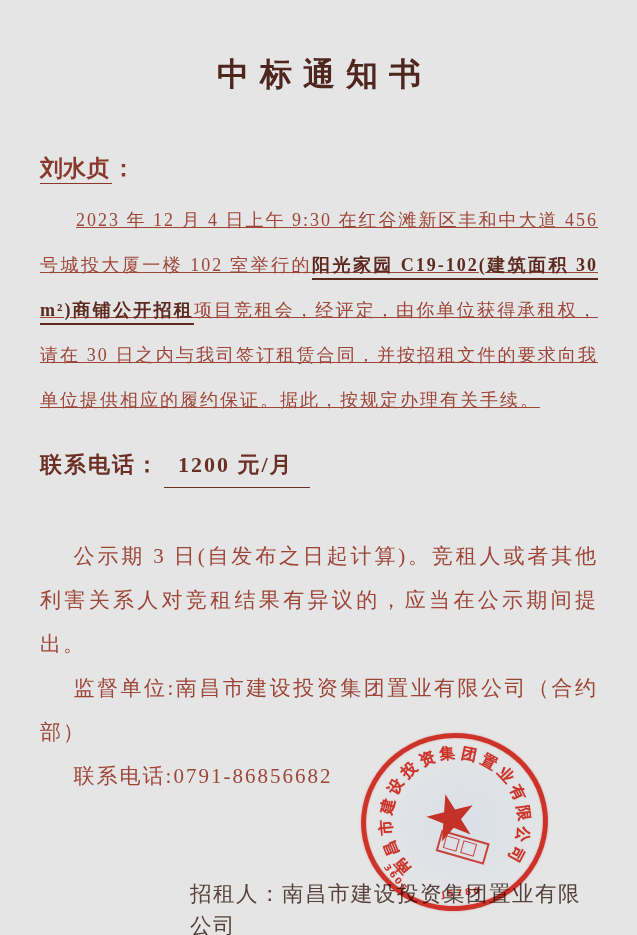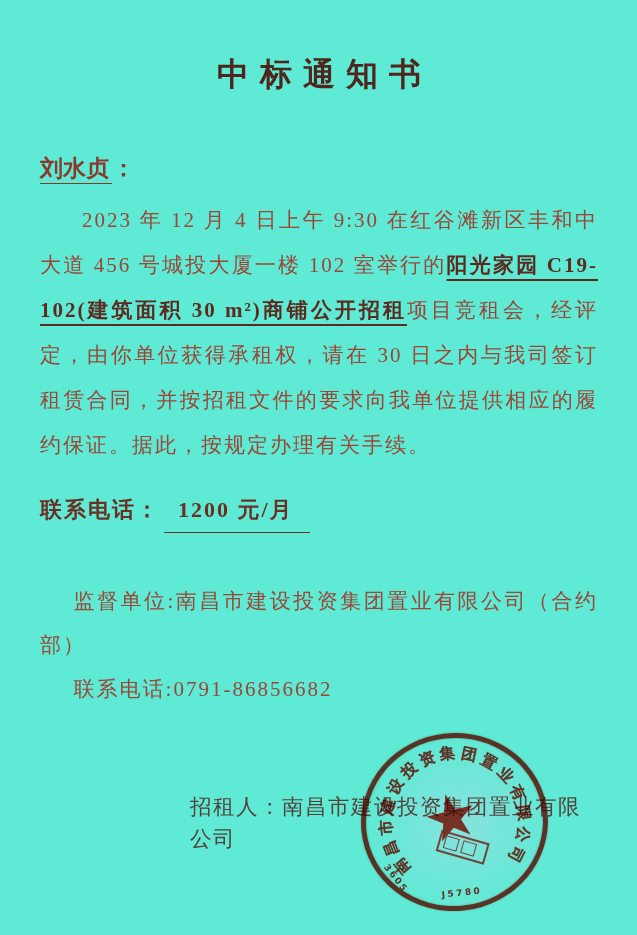--- a/index.html
+++ b/index.html
@@ -1,21 +1,21 @@
 <!DOCTYPE html>
 <html><head>
 <meta charset="utf-8">
 <style>
   * { margin:0; padding:0; box-sizing:border-box; }
   html,body { background:#ffffff; }
   .page {
     position:relative;
     width:637px; height:935px;
     margin:0 auto;
-    background:#5eead4;
+    background:#e5e5e5;
     overflow:hidden;
     font-family:"Liberation Serif","DejaVu Serif",serif;
   }
   .content {
     position:relative;
     z-index:1;
     padding:54px 39px 0 40px;
   }
   .doc-title {
     text-align:center;
@@ -32,26 +32,27 @@
     line-height:30px;
     font-weight:700;
     color:#8a382c;
   }
   .salutation .name {
     border-bottom:1.5px solid #8a382c;
     padding:0 3px 2px 0;
   }
   .para1 {
     margin-top:14px;
-    font-size:21px;
+    font-size:18px;
     line-height:45px;
     letter-spacing:2px;
     color:#9d4537;
     text-align:justify;
     text-indent:2em;
+    text-decoration:underline;
   }
   .para1 .hl {
     font-weight:700;
     color:#5d2a20;
     text-decoration:underline;
     text-decoration-thickness:1.5px;
     text-underline-offset:7px;
   }
   .result-line {
     margin-top:26px;
@@ -173,20 +174,21 @@
 
     <p class="para1">
       <span>2023 年 12 月 4 日上午 9:30 在红谷滩新区丰和中大道 456 号城投大厦一楼 102 室举行的</span><span class="hl">阳光家园 C19-102(建筑面积 30 m²)商铺公开招租</span><span>项目竞租会，经评定，由你单位获得承租权，请在 30 日之内与我司签订租赁合同，并按招租文件的要求向我单位提供相应的履约保证。据此，按规定办理有关手续。</span>
     </p>
 
     <div class="result-line">
       <span>联系电话：</span><span class="value">1200 元/月</span>
     </div>
 
     <div class="block2">
+      <p>公示期 3 日(自发布之日起计算)。竞租人或者其他利害关系人对竞租结果有异议的，应当在公示期间提出。</p>
       <p>监督单位:南昌市建设投资集团置业有限公司（合约部）</p>
       <p>联系电话:0791-86856682</p>
     </div>
 
     <div class="signoff">
       <div class="lessor-line">招租人：南昌市建设投资集团置业有限公司</div>
 
     </div>
 
   </div>

